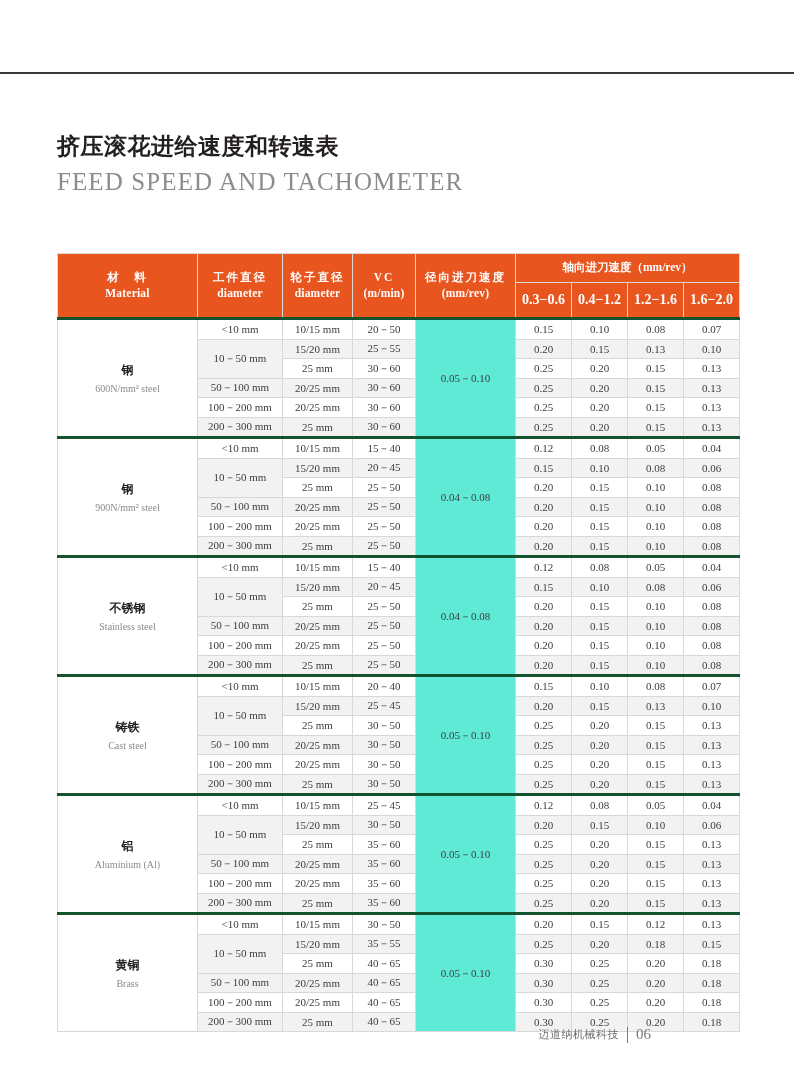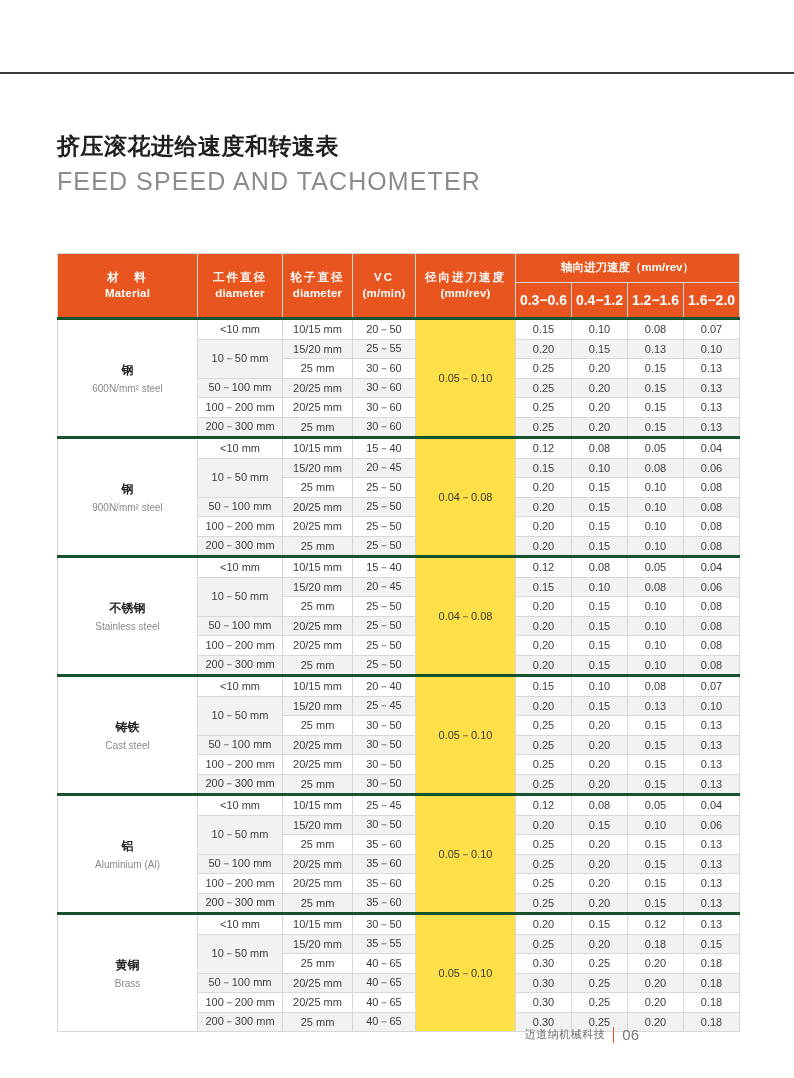--- a/index.html
+++ b/index.html
@@ -13,20 +13,21 @@
     font-family: "Liberation Sans", sans-serif;
     color: #231f20;
     position: relative;
     overflow: hidden;
   }
   .page {
     position: relative;
     width: 694px;
     height: 1078px;
     box-sizing: border-box;
+    font-family: Liberation Serif, serif;
   }
   .top-rule {
     position: absolute;
     left: 0;
     top: 72px;
     width: 794px;
     height: 2px;
     background: #3a3a3a;
   }
   .header-block {
@@ -121,28 +122,28 @@
     font-size: 11px;
     background: #ffffff;
   }
   tbody tr.alt td {
     background: #f2f2f2;
   }
   tbody td.mat, tbody tr.alt td.mat {
     background: #ffffff;
   }
   tbody td.radial {
-    background: #fde047;
+    background: #5eead4;
   }
   tbody tr.group-start td {
     border-top: 3px solid #14532d;
   }
   .footer {
     position: absolute;
-    right: 55px;
+    right: 43px;
     bottom: 35px;
     display: flex;
     align-items: center;
     font-size: 11px;
     color: #6d6d6d;
   }
   .footer .brand {
     letter-spacing: 0.5px;
   }
   .footer .divider {

